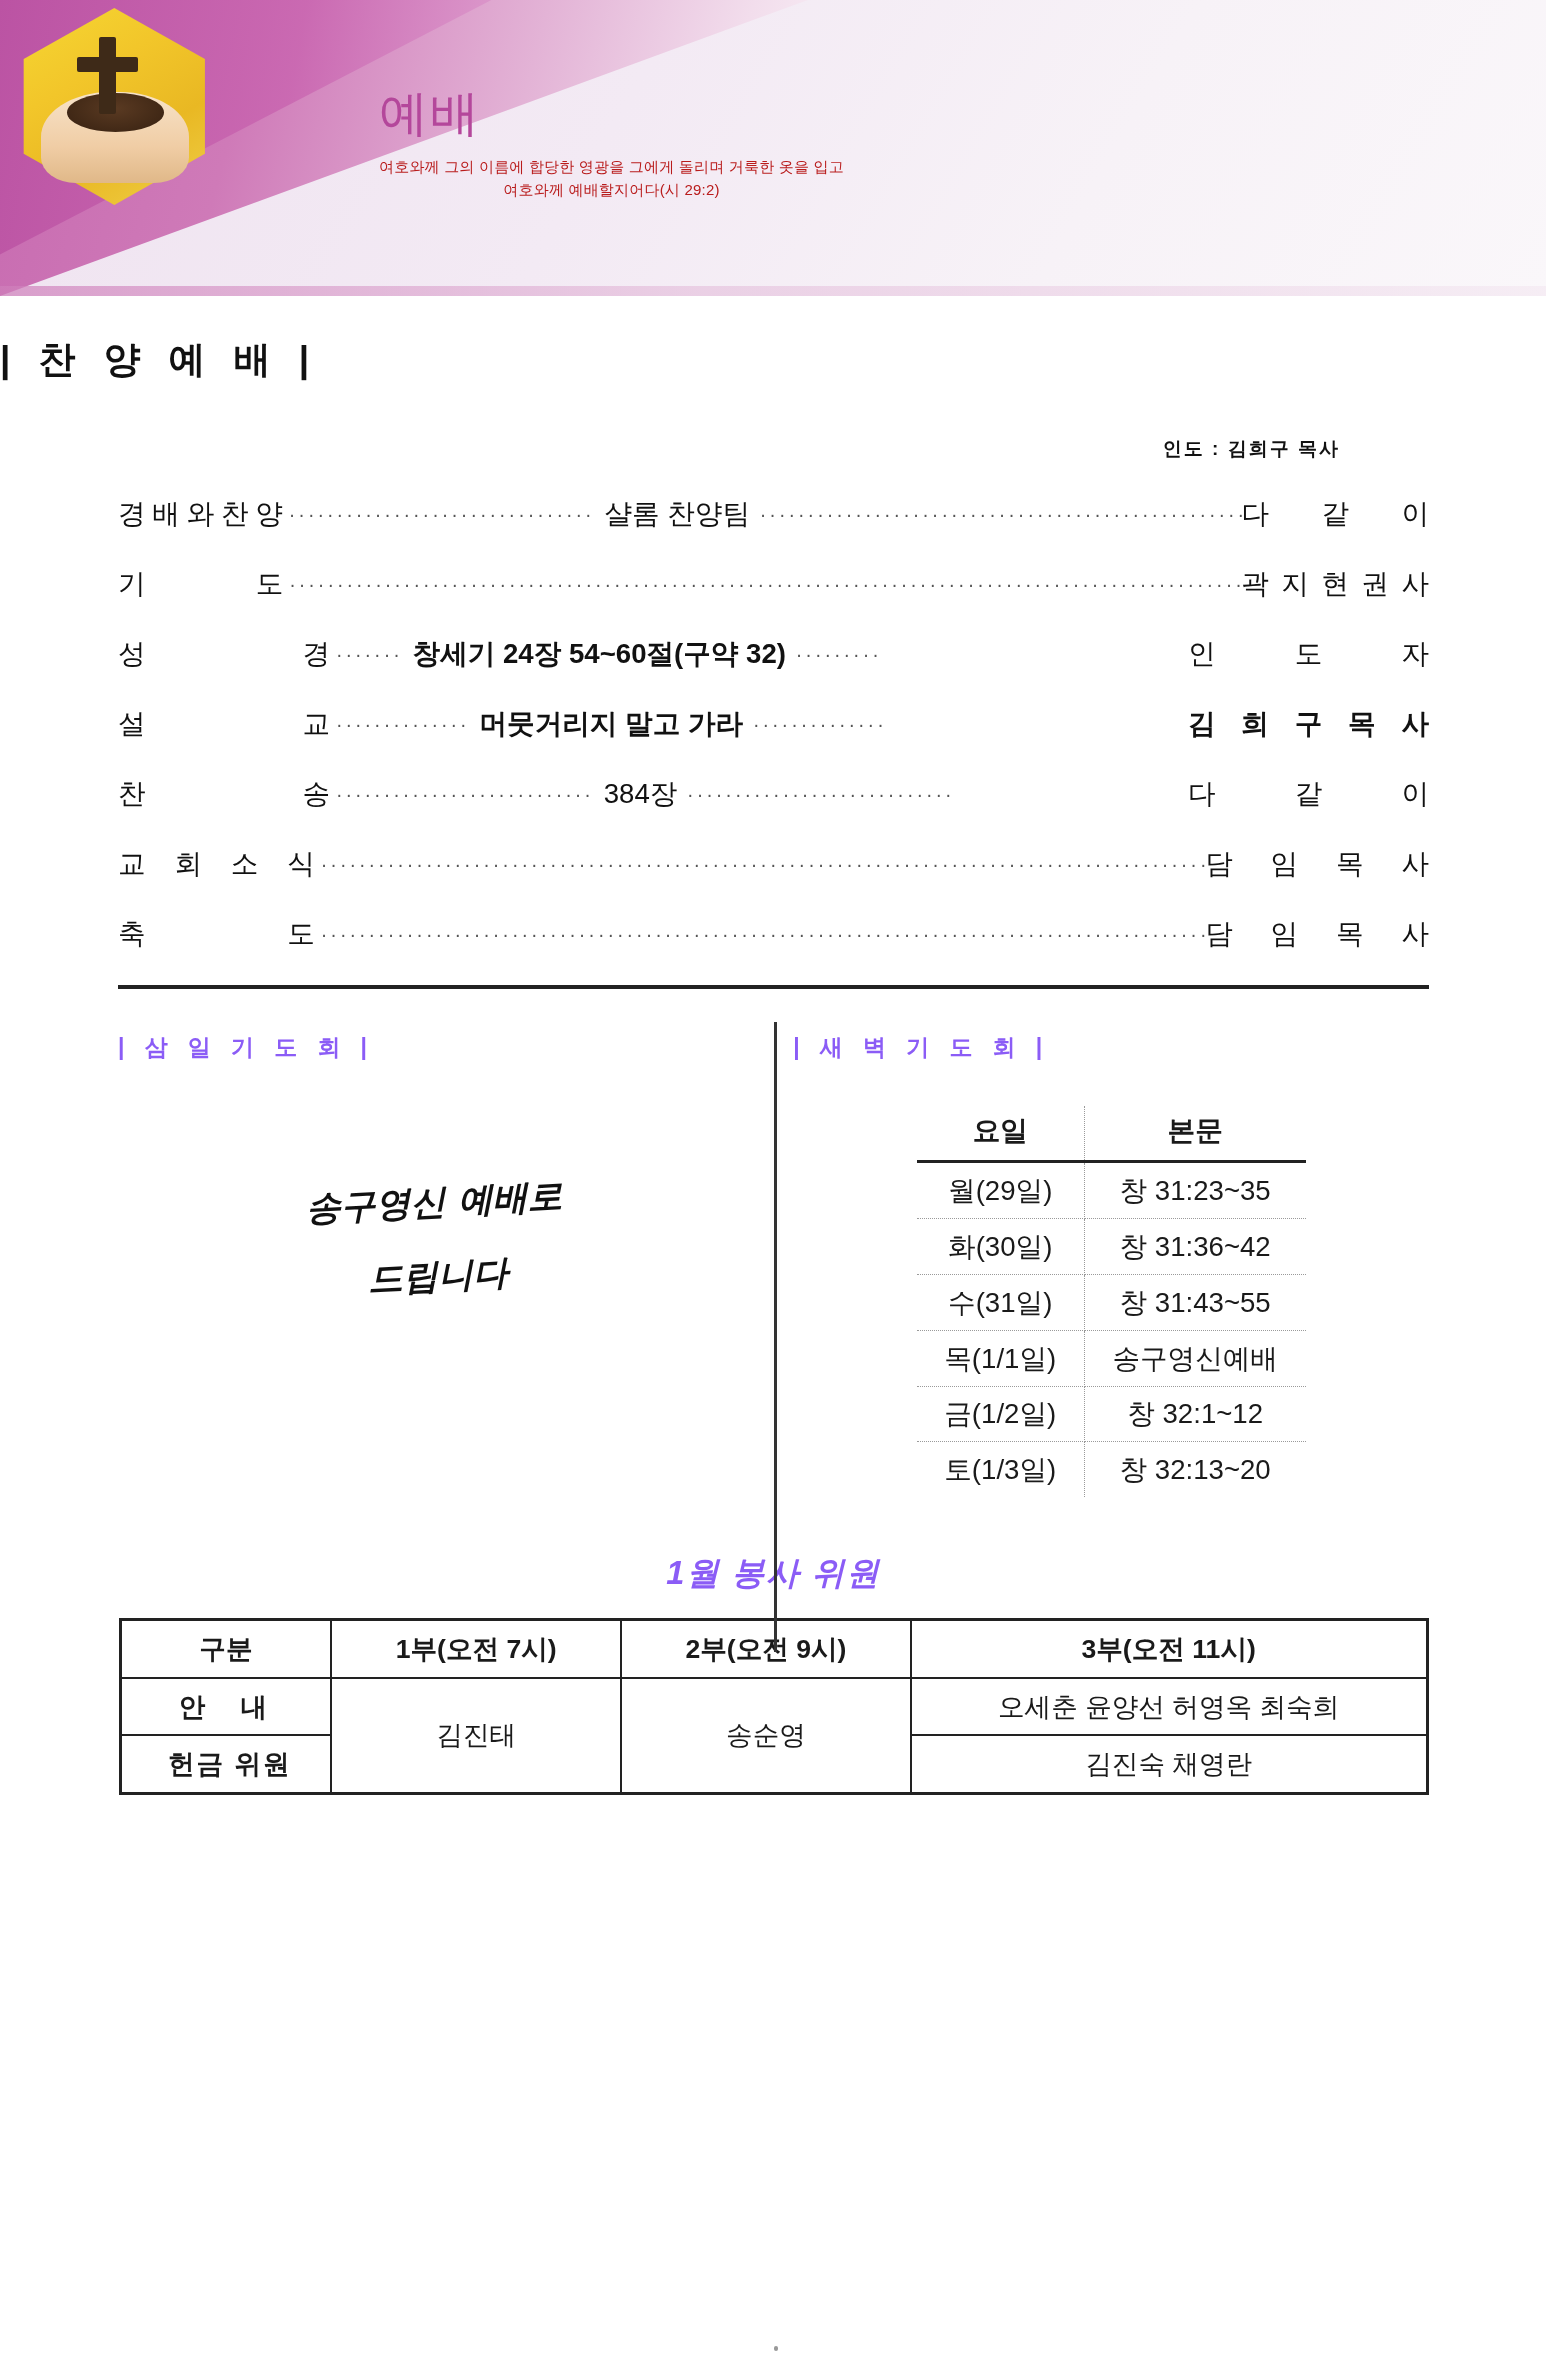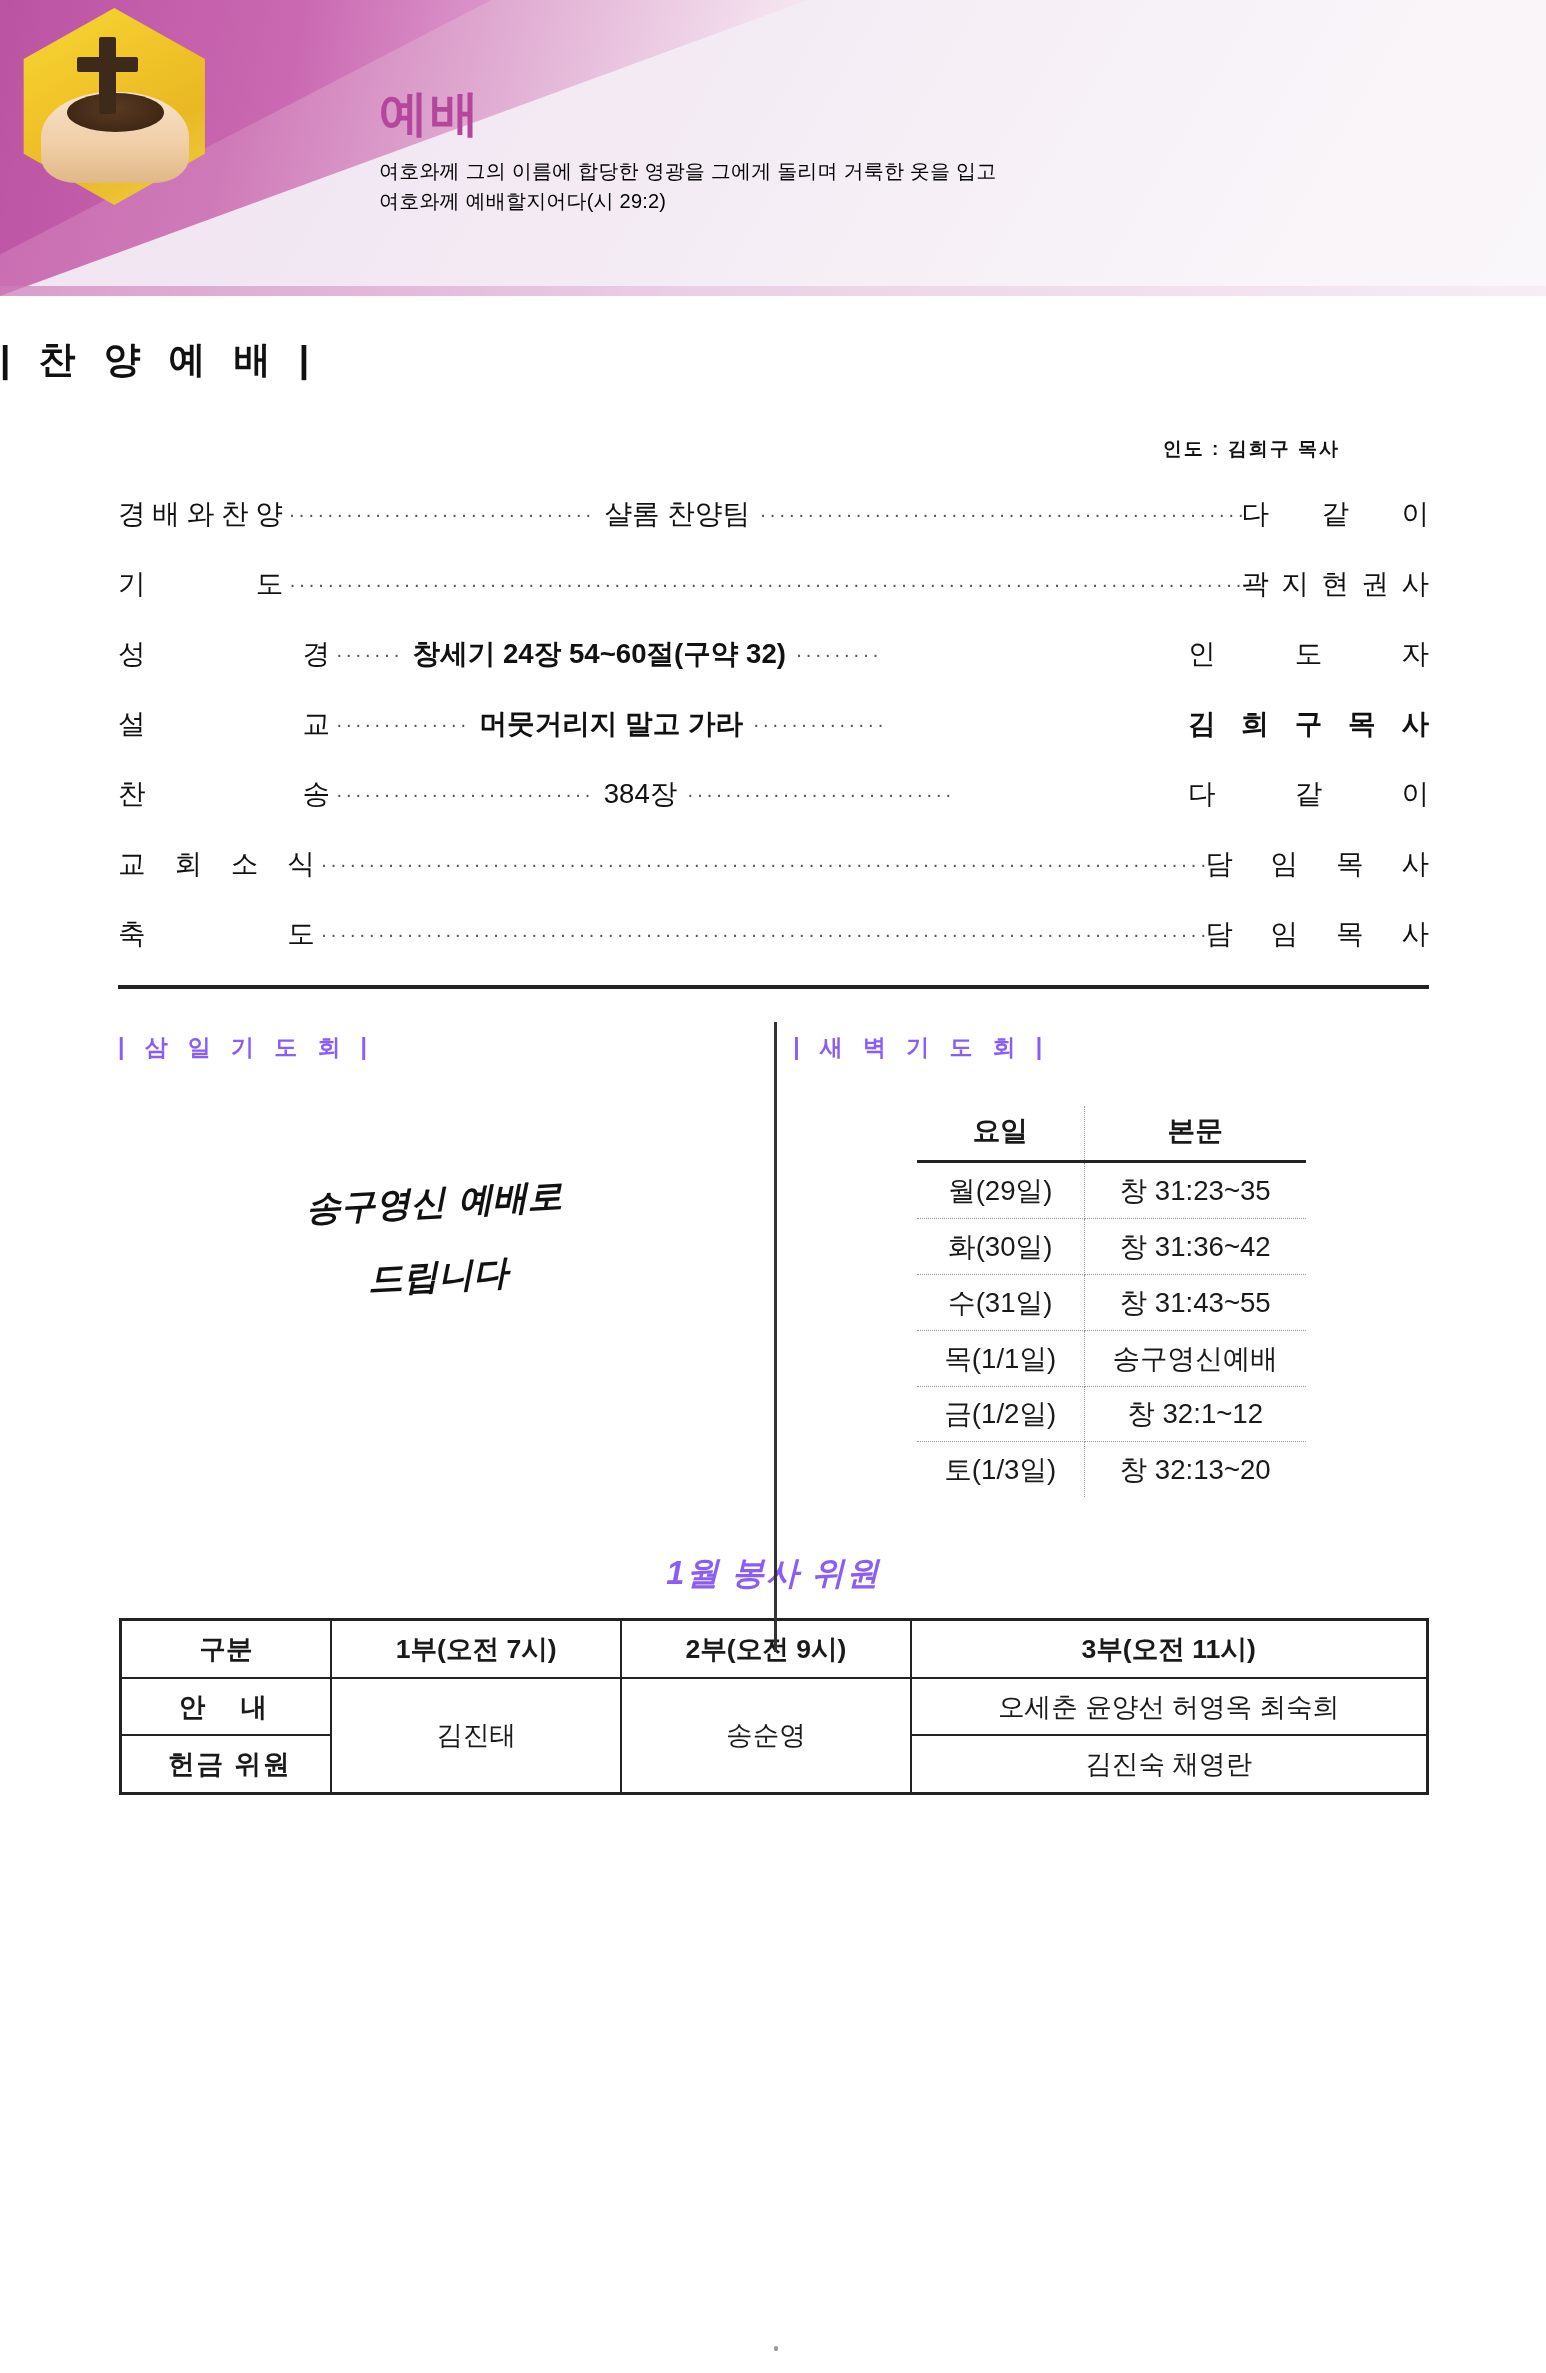--- a/index.html
+++ b/index.html
@@ -62,27 +62,28 @@
   .logo-cross{
     position:absolute;left:83px;bottom:91px;width:17.7px;height:77px;
     background:#3e2a18;border-radius:2px;
   }
   .logo-cross:after{
     content:"";position:absolute;left:-21.7px;top:19.7px;width:61px;height:15.8px;
     background:#3e2a18;border-radius:2px;
   }
   .banner-title{
     position:absolute;left:379px;top:81px;
-    font-size:49px;font-weight:700;color:#b4479b;
+    font-size:49px;font-weight:400;color:#b4479b;
     letter-spacing:2px;
   }
   .banner-verse{
     position:absolute;left:379px;top:156px;
-    font-size:20px;line-height:1.5;color:#000000;
+    font-size:15px;line-height:1.5;color:#b91c1c;
     letter-spacing:0.2px;
+    text-align:center;
   }
 
   
   .section-title{
     text-align:left;
     font-size:37px;font-weight:700;
     letter-spacing:8.9px;
     color:#111;
     margin-top:39px;
   }

